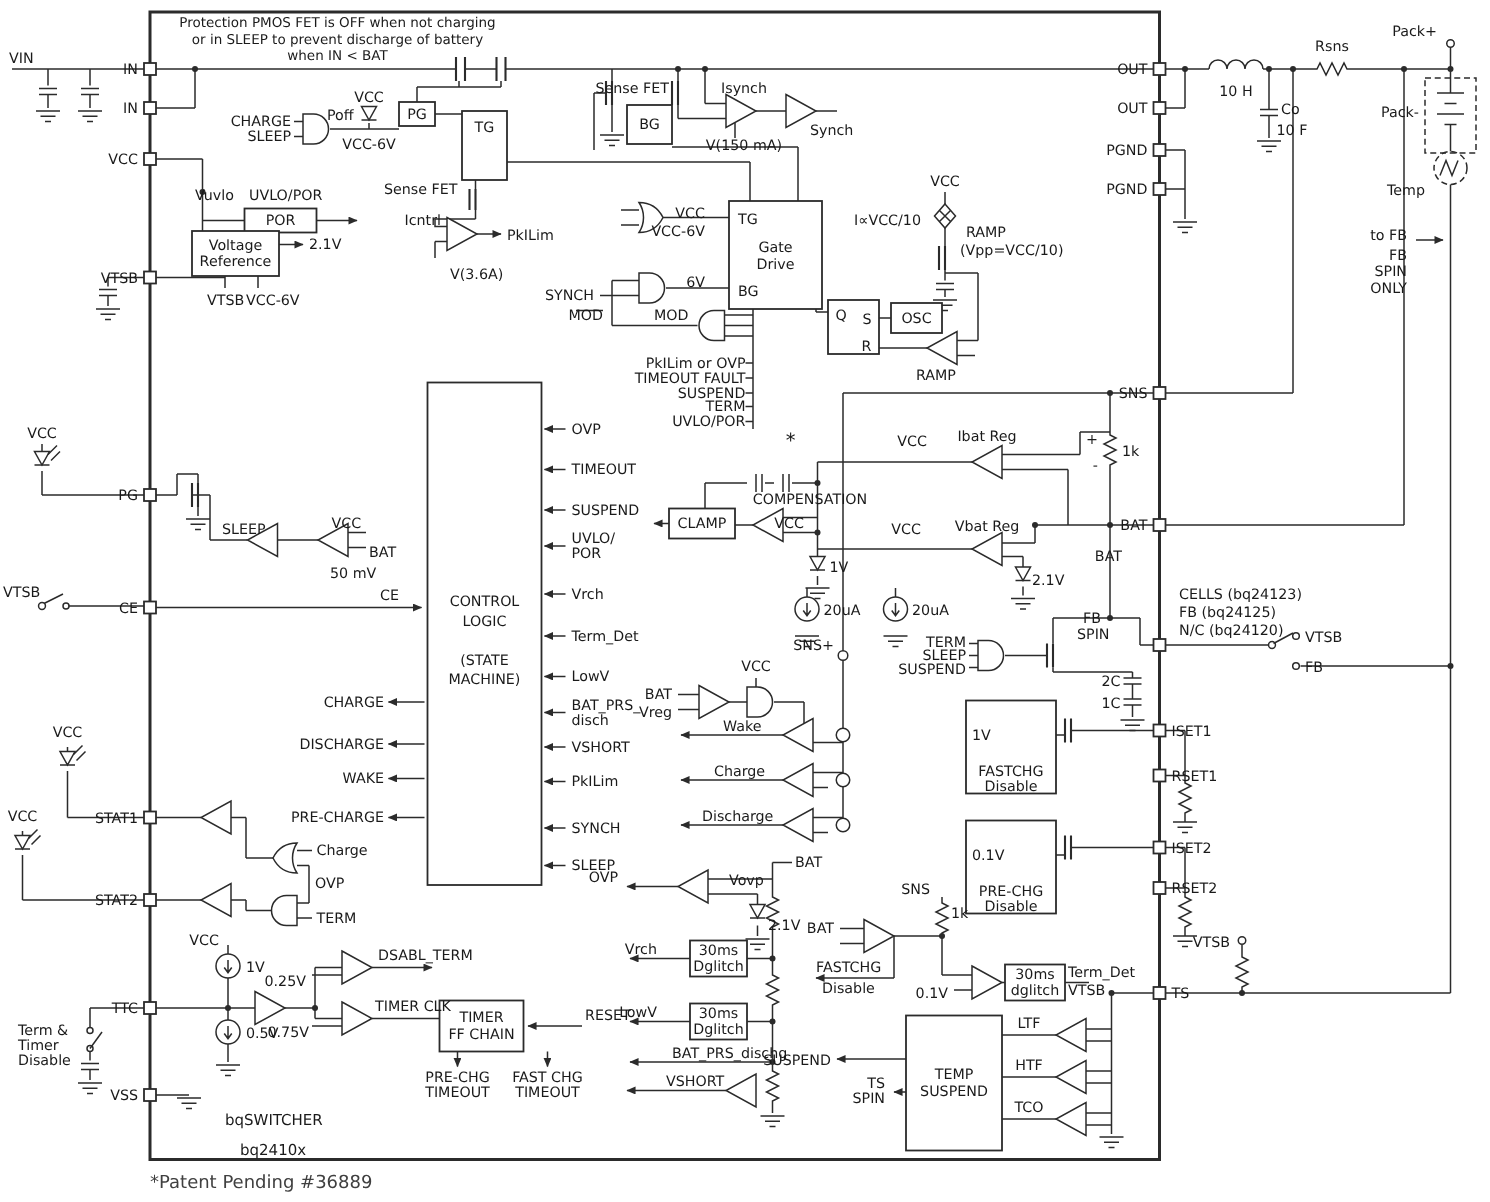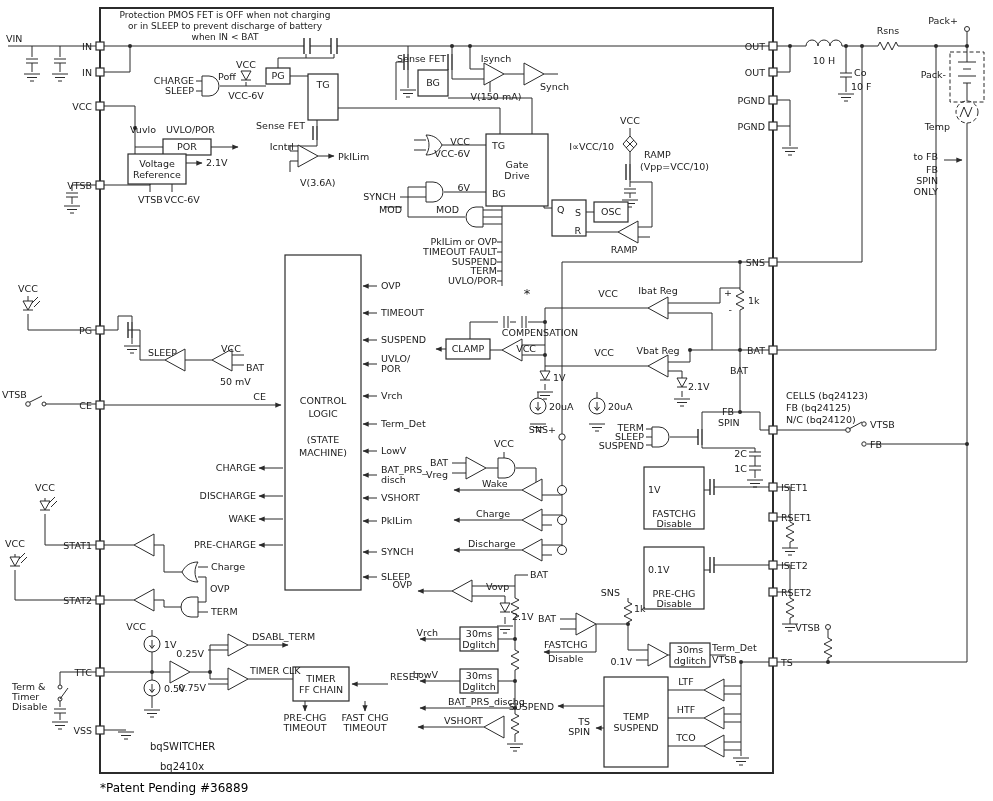--- a/index.html
+++ b/index.html
@@ -6,21 +6,21 @@
   #page{position:relative;width:993px;height:801px;background:#fff;font-family:"DejaVu Sans",sans-serif;overflow:hidden;}
   svg{position:absolute;left:0;top:0;}
   svg text{fill:#1a1a1a;font-family:"DejaVu Sans",sans-serif;}
   .w{stroke:#2b2b2b;fill:none;stroke-width:1;}
   .w2{stroke:#2b2b2b;fill:none;stroke-width:1.4;}
   .sym{stroke:#2b2b2b;fill:#fff;stroke-width:1;}
   .dash{stroke:#2b2b2b;fill:none;stroke-width:1;stroke-dasharray:4 2.5;}
   .dot{fill:#2b2b2b;stroke:none;}
   rect.block{fill:#fff;stroke:#2b2b2b;stroke-width:1.2;}
   rect.pin{fill:#fff;stroke:#2b2b2b;stroke-width:1.2;}
-  #patent{position:absolute;left:100px;top:781px;font-size:12px;color:#000000;}
+  #patent{position:absolute;left:100px;top:781px;font-size:12px;color:#404040;}
 </style>
 </head>
 <body>
 
 <div id="page">
 <svg id="sch" width="993" height="801" viewBox="0 0 993 801">
   <defs>
     <marker id="ah" viewBox="0 0 8 8" refX="6.5" refY="3" markerWidth="7" markerHeight="7" orient="auto">
           <path d="M0,0 L7,3 L0,6 Z" fill="#2b2b2b"></path>
         </marker>

